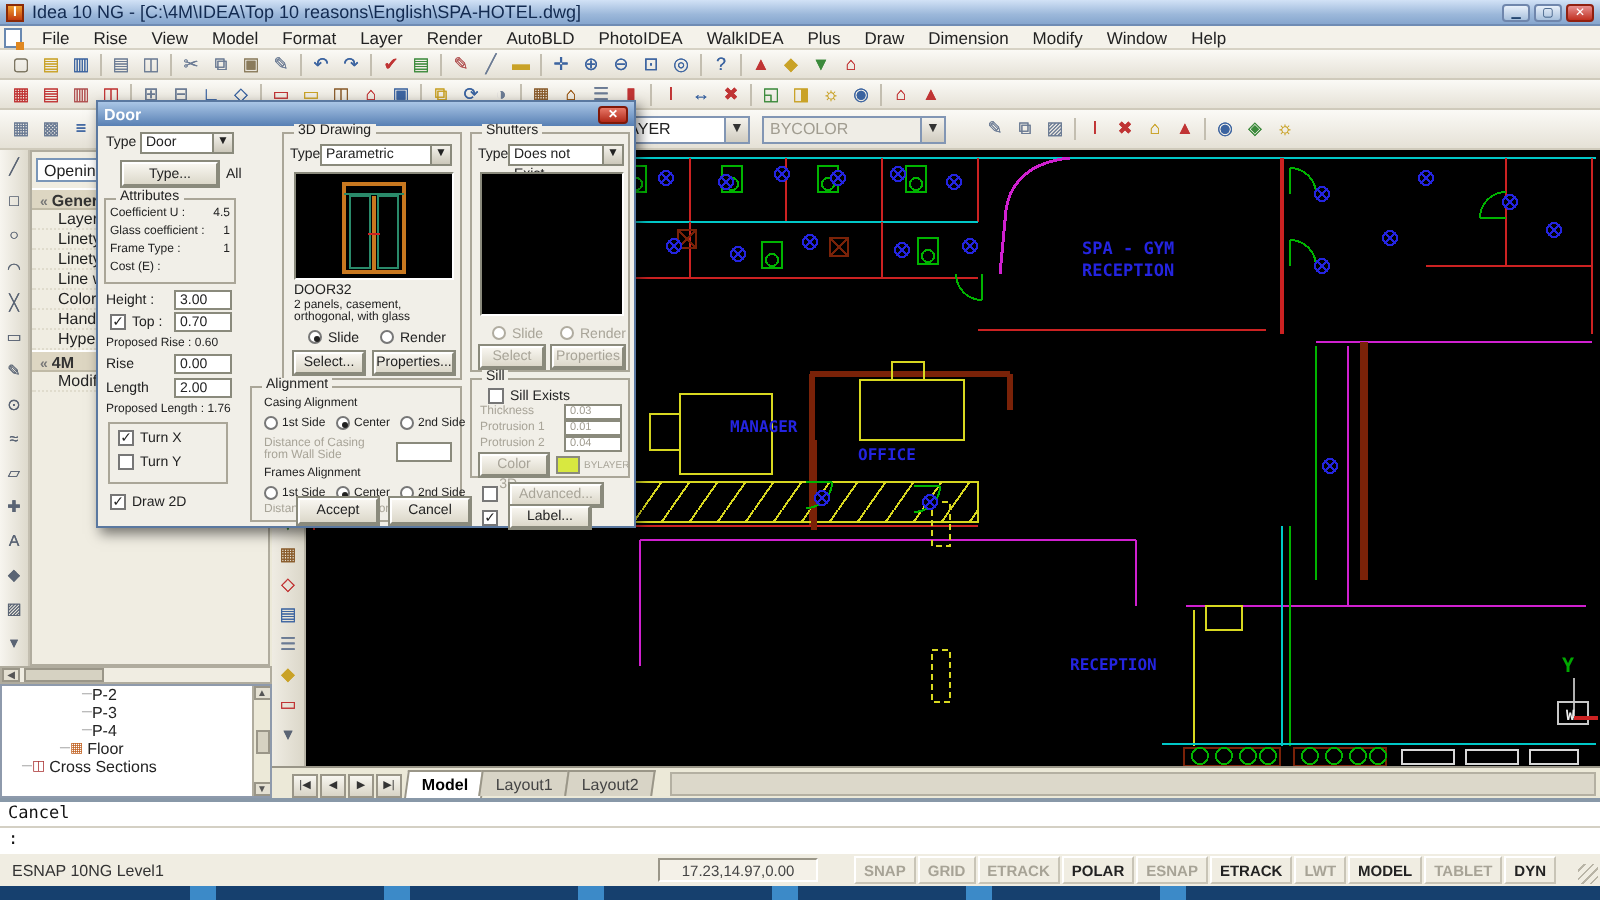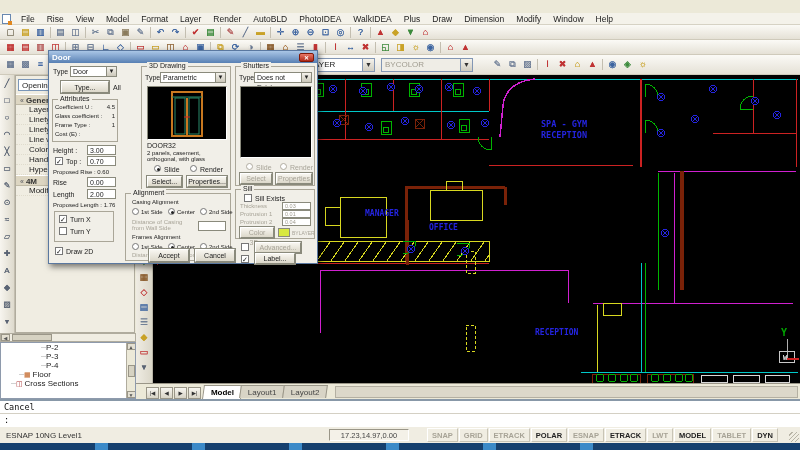--- a/index.html
+++ b/index.html
@@ -144,20 +144,29 @@
   .rb.dis { border-color:#b0aca0; }
   .preview { position:absolute; background:#000; border:1px solid; border-color:#8a8a7c #fff #fff #8a8a7c; }
   .swatch { position:absolute; width:12px; height:9px; border:1px solid #8a8a7c; }
   .small { font-size:6px; }
 </style>
 </head>
 <body>
 
 <div id="screen">
 
+  <div id="titlebar">
+    <span class="appico">I</span>
+    <span>Idea 10 NG  - [C:\4M\IDEA\Top 10 reasons\English\SPA-HOTEL.dwg]</span>
+    <span id="winbtns">
+      <span class="wbtn">▁</span>
+      <span class="wbtn">▢</span>
+      <span class="wbtn close">✕</span>
+    </span>
+  </div>
 
   <div id="menubar">
     <span class="docico"></span>
     <span id="menu-items" style="display:flex;">
         <span class="menu-item">File</span>
         <span class="menu-item">Rise</span>
         <span class="menu-item">View</span>
         <span class="menu-item">Model</span>
         <span class="menu-item">Format</span>
         <span class="menu-item">Layer</span>
@@ -331,21 +340,21 @@
           <span>P-2</span>
         </div>
         <div class="tree-row" style="padding-left: 40px;">
           <span style="color: rgb(168, 168, 168); font-size: 7px;">─ </span>
           <span>P-3</span>
         </div>
         <div class="tree-row" style="padding-left: 40px;">
           <span style="color: rgb(168, 168, 168); font-size: 7px;">─ </span>
           <span>P-4</span>
         </div>
-        <div class="tree-row" style="padding-left: 18px;">
+        <div class="tree-row" style="padding-left: 29px;">
           <span style="color: rgb(168, 168, 168); font-size: 7px;">─ </span>
           <span class="tree-glyph" style="color: rgb(192, 96, 32);">▦</span>
           <span>Floor</span>
         </div>
         <div class="tree-row" style="padding-left: 10px;">
           <span style="color: rgb(168, 168, 168); font-size: 7px;">─ </span>
           <span class="tree-glyph" style="color: rgb(170, 51, 51);">◫</span>
           <span>Cross Sections</span>
         </div>
         <div class="tree-row" style="padding-left: 14px; margin-top: 40px;">

